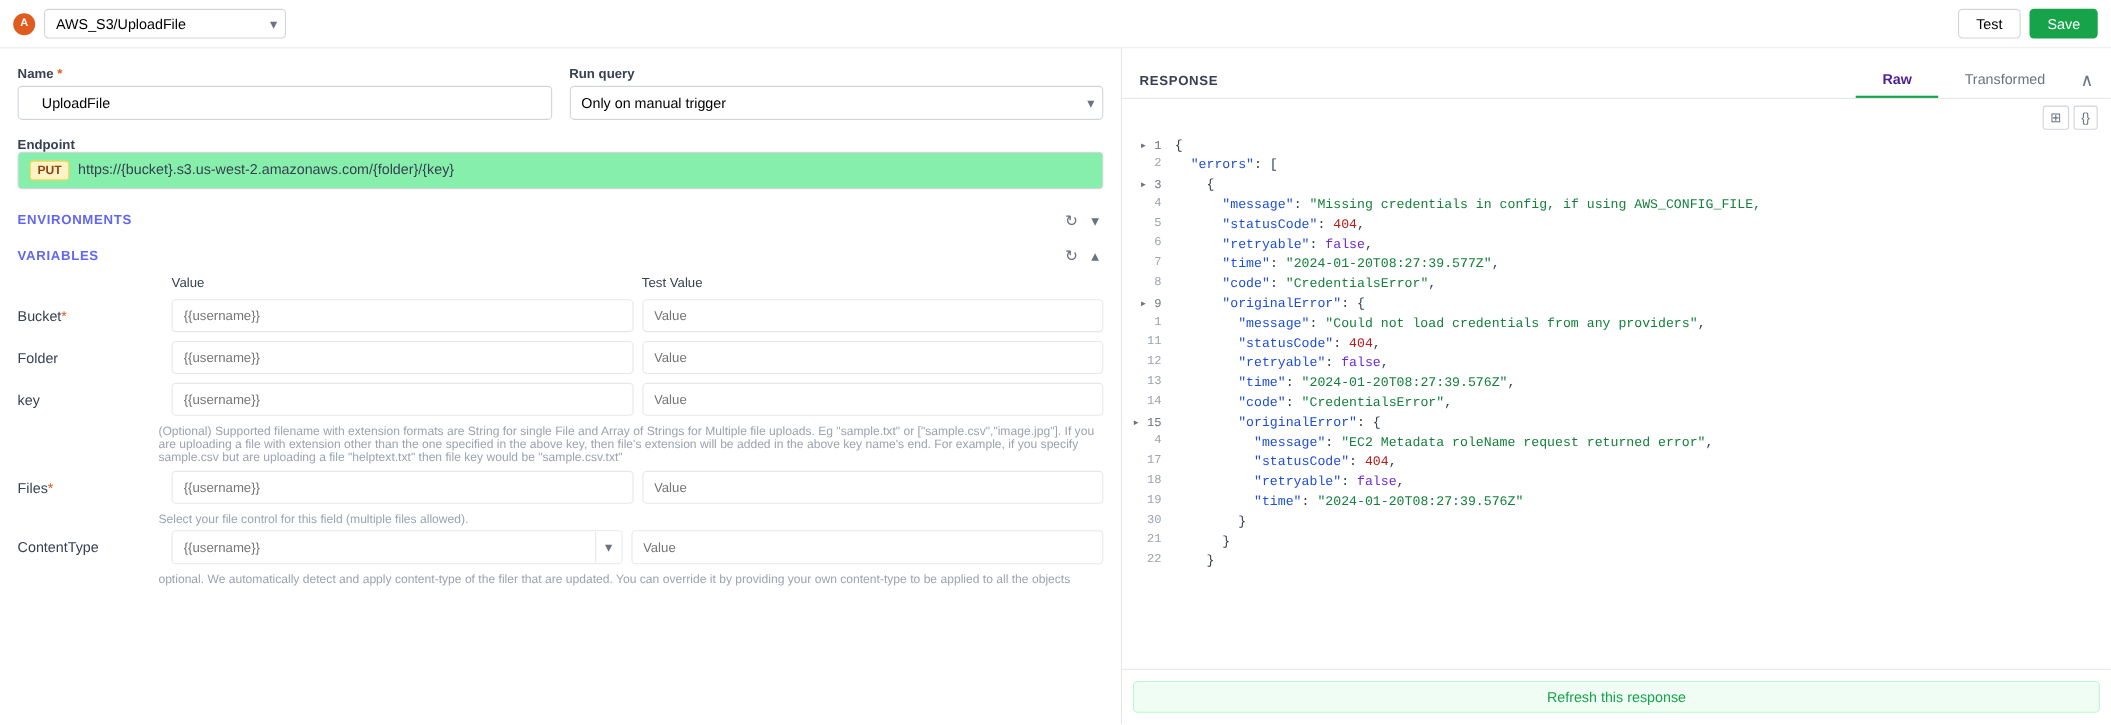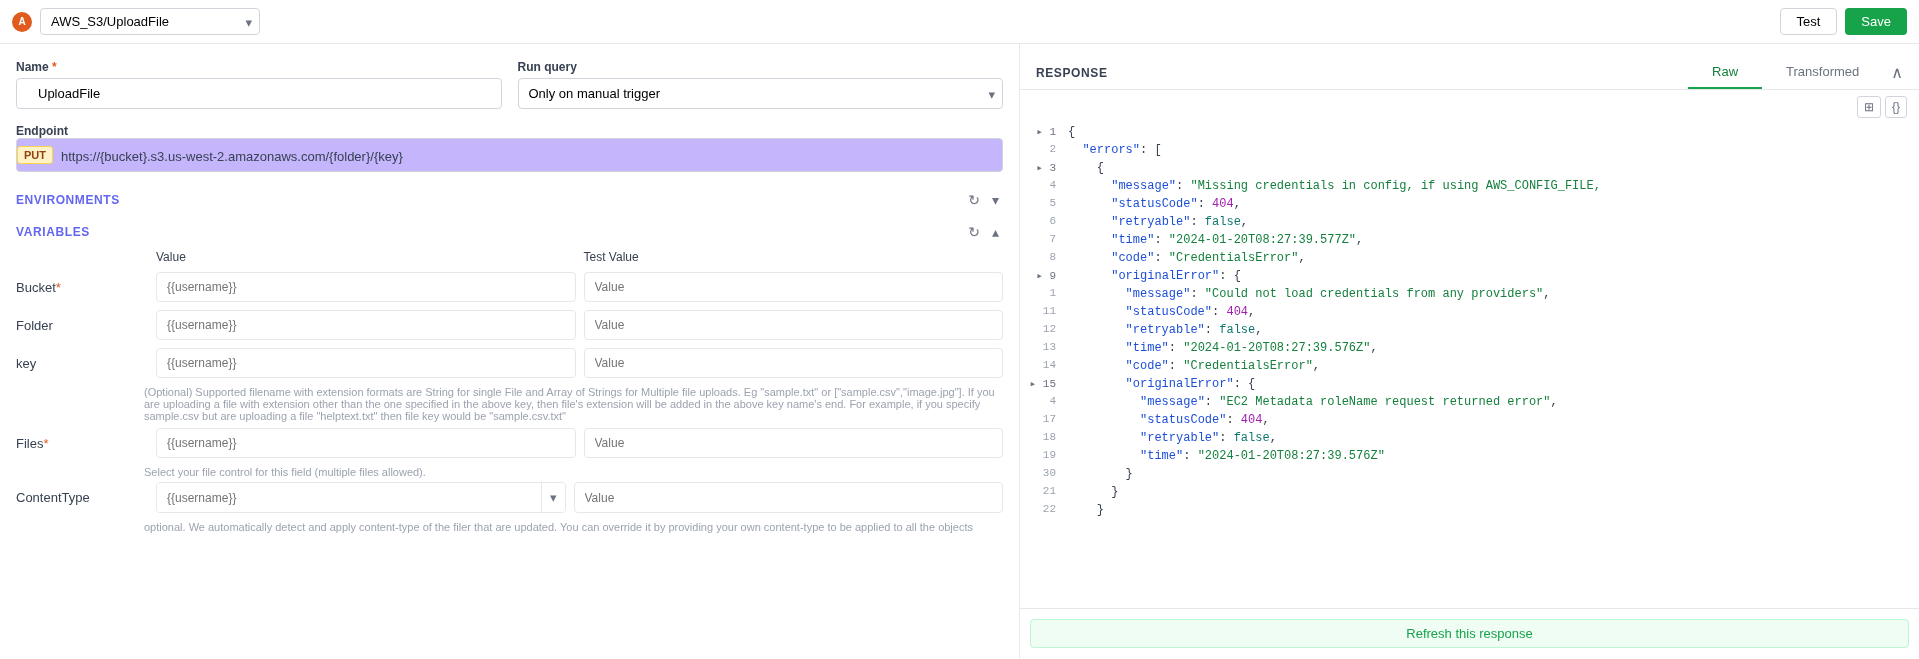--- a/index.html
+++ b/index.html
@@ -65,26 +65,26 @@
       border-radius: 4px;
       padding: 7px 21px;
       font-size: 13px;
       width: 100%;
     }
 
     .endpoint-section { margin-bottom: 14px; }
     .endpoint-box {
       border: 1px solid #d1d5db;
       border-radius: 4px;
-      padding: 7px 0;
+      padding: 7px 10px;
       font-size: 13px;
       display: flex;
-      align-items: flex-end;
+      align-items: flex-start;
       gap: 8px;
-      background: #c4b5fd;
+      background: #86efac;
     }
     .method-badge {
       background: #fef3c7;
       color: #92400e;
       border: 1px solid #fcd34d;
       border-radius: 3px;
       padding: 2px 6px;
       font-size: 11px;
       font-weight: 600;
       white-space: nowrap;
@@ -143,21 +143,21 @@
     .collapse-btn { background: none; border: none; cursor: pointer; color: #6b7280; font-size: 16px; }
 
     .response-tabs { display: flex; gap: 0; }
     .response-tab {
       padding: 8px 24px;
       font-size: 13px;
       cursor: pointer;
       border-bottom: 2px solid transparent;
       color: #6b7280;
     }
-    .response-tab.active { border-bottom: 2px solid #16a34a; color: #15803d; font-weight: 400; }
+    .response-tab.active { border-bottom: 2px solid #16a34a; color: #4c1d95; font-weight: 700; }
 
     .response-toolbar { display: flex; justify-content: flex-end; padding: 6px 12px; gap: 4px; }
     .toolbar-icon-btn { background: none; border: 1px solid #d1d5db; border-radius: 3px; padding: 3px 6px; cursor: pointer; font-size: 12px; color: #6b7280; }
 
     .code-area {
       flex: 1;
       overflow-y: auto;
       padding: 0 0 8px;
       font-family: 'Courier New', Courier, monospace;
       font-size: 12px;
@@ -171,22 +171,22 @@
       padding-right: 12px;
       color: #9ca3af;
       user-select: none;
       font-size: 11px;
       padding-top: 1px;
     }
     .line-gutter.collapsible { color: #6b7280; cursor: pointer; }
     .line-content { flex: 1; white-space: pre; color: #374151; padding-top: 1px; }
     .json-key { color: #1d4ed8; }
     .json-str { color: #15803d; }
-    .json-num { color: #a21caf; }
-    .json-bool { color: #0f766e; }
+    .json-num { color: #b91c1c; }
+    .json-bool { color: #6d28d9; }
 
     .refresh-bar {
       padding: 10px;
       text-align: center;
       border-top: 1px solid #e5e7eb;
     }
     .refresh-btn {
       background: #f0fdf4;
       border: 1px solid #bbf7d0;
       color: #16a34a;

